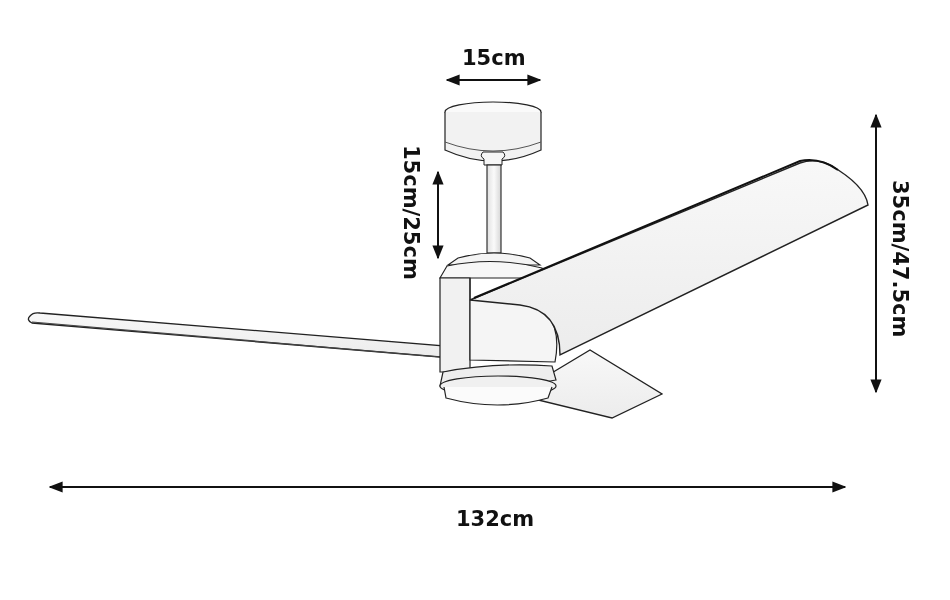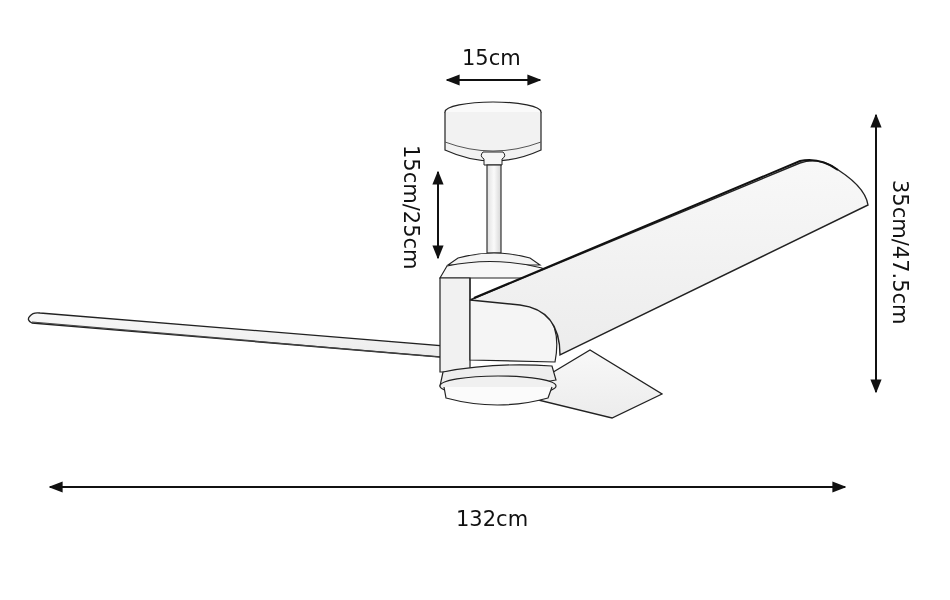--- a/index.html
+++ b/index.html
@@ -1,17 +1,17 @@
 <!DOCTYPE html>
 <html><head>
 <meta charset="utf-8">
 <style>
   html, body { margin: 0; padding: 0; background: #ffffff; }
   body { width: 950px; height: 600px; overflow: hidden; position: relative; font-family: "DejaVu Sans", "Liberation Sans", sans-serif; }
-  #stage { position: absolute; left: 0; top: 0; width: 950px; height: 428px; }
+  #stage { position: absolute; left: 0; top: 0; width: 950px; height: 428px; font-weight: bold; }
   svg { position: absolute; left: 0; top: 0; }
   .label { position: absolute; color: #111; font-size: 21px; white-space: nowrap; line-height: 1; }
   .rot90 { transform-origin: 0 0; transform: rotate(90deg); }
   #lbl-top { left: 462px; top: 48px; }
   #lbl-down { left: 421px; top: 145px; }
   #lbl-right { left: 910px; top: 180px; }
   #lbl-bottom { left: 456px; top: 509px; text-align: right; }
 </style>
 </head>
 <body>

